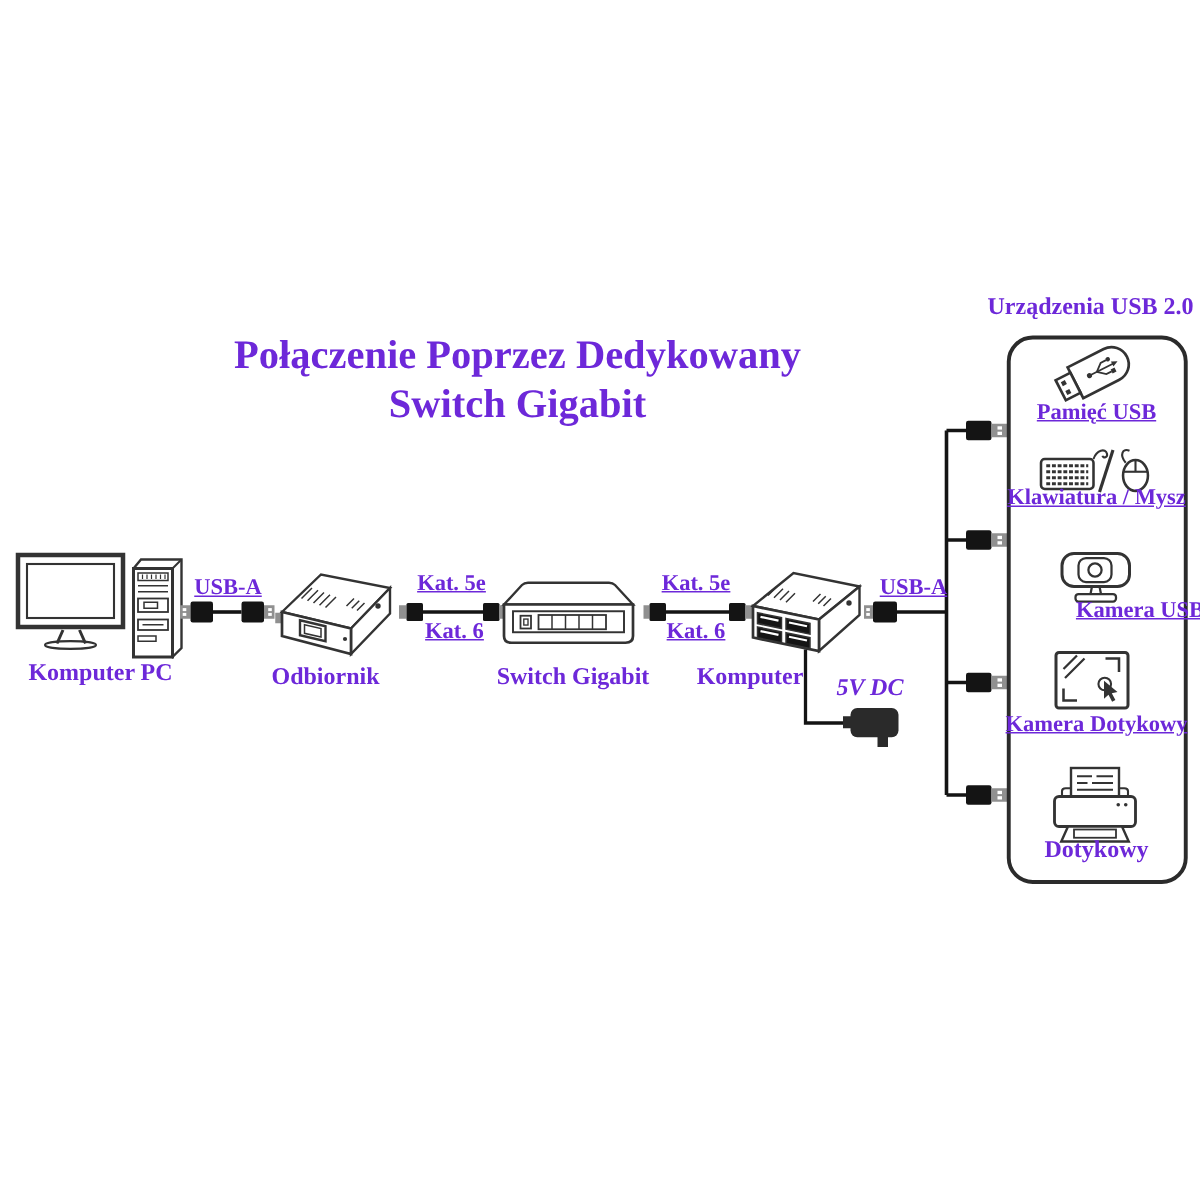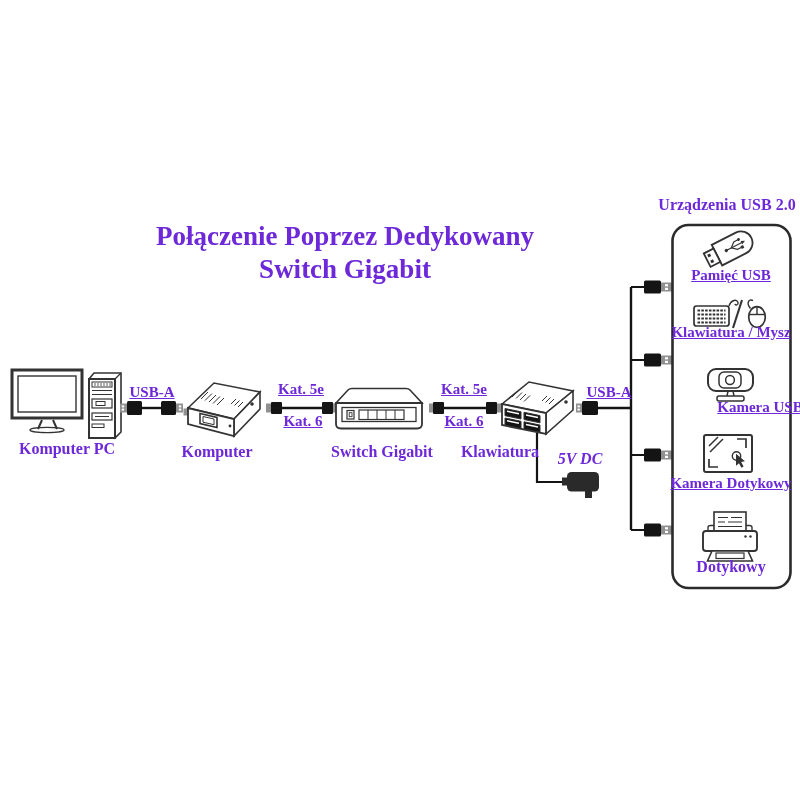--- a/index.html
+++ b/index.html
@@ -217,27 +217,27 @@
     <path d="M712,551 L748,551 L752.5,561 L707.5,561 Z" stroke-width="1.6" fill="#fff"></path>
     <rect x="716" y="553" width="28" height="5.5" stroke-width="1.2"></rect>
   </g>
 </svg>
 
   <div class="lbl t27" style="left:345px;top:221px;">Połączenie Poprzez Dedykowany</div>
   <div class="lbl t27" style="left:345px;top:254px;">Switch Gigabit</div>
 
   <div class="lbl t16" style="left:67px;top:440px;">Komputer PC</div>
   <div class="lbl t15" style="left:152px;top:384px;">USB-A</div>
-  <div class="lbl t16" style="left:217px;top:443px;">Komputer</div>
+  <div class="lbl t16" style="left:217px;top:443px;">Odbiornik</div>
   <div class="lbl t15" style="left:301px;top:381px;">Kat. 5e</div>
   <div class="lbl t15" style="left:303px;top:413px;">Kat. 6</div>
   <div class="lbl t16" style="left:382px;top:443px;">Switch Gigabit</div>
   <div class="lbl t15" style="left:464px;top:381px;">Kat. 5e</div>
   <div class="lbl t15" style="left:464px;top:413px;">Kat. 6</div>
-  <div class="lbl t16" style="left:500px;top:443px;">Klawiatura</div>
+  <div class="lbl t16" style="left:500px;top:443px;">Komputer</div>
   <div class="lbl t15" style="left:609px;top:384px;">USB-A</div>
   <div class="lbl t16" style="left:580px;top:450px;font-style:italic;">5V DC</div>
 
   <div class="lbl t16" style="left:727px;top:196px;">Urządzenia USB 2.0</div>
   <div class="lbl t15" style="left:731px;top:267px;">Pamięć USB</div>
   <div class="lbl t15" style="left:731px;top:308px;margin-top:16px;">Klawiatura / Mysz</div>
   <div class="lbl t15" style="left:730px;top:399px;margin-left:30px;">Kamera USB</div>
   <div class="lbl t15" style="left:731px;top:475px;">Kamera Dotykowy</div>
   <div class="lbl t16" style="left:731px;top:558px;">Dotykowy</div>
 

